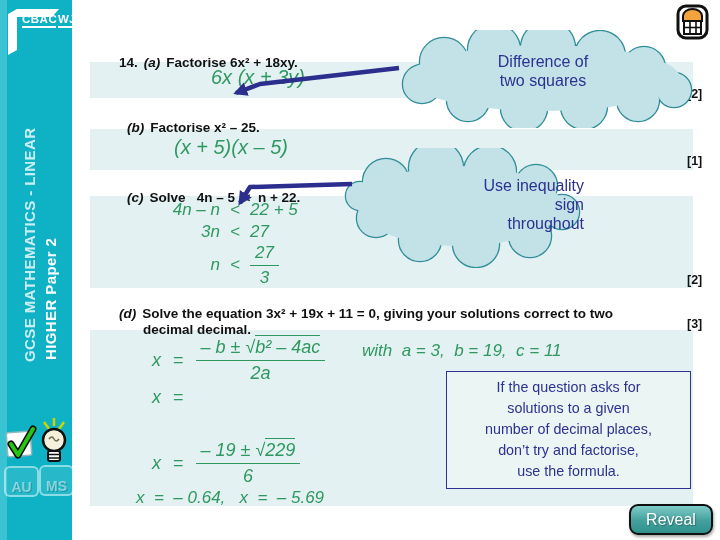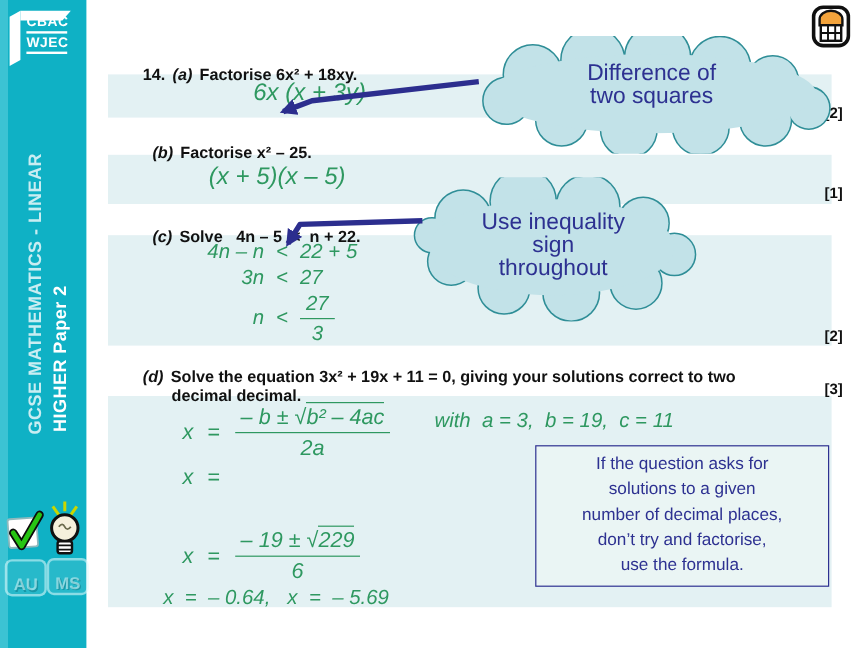--- a/index.html
+++ b/index.html
@@ -3,21 +3,21 @@
 <meta charset="utf-8">
 <style>
   html,body{margin:0;padding:0;background:#fff;}
   body{font-family:"Liberation Sans",sans-serif;}
   .slide{position:relative;width:720px;height:540px;background:#ffffff;overflow:hidden;}
 
   
   .sidebar{position:absolute;left:0;top:0;width:72px;height:540px;
     background:linear-gradient(90deg,#3cc3d3 0px,#3cc3d3 7px,#0fb1c5 7px);z-index:5;}
   .logo{position:absolute;left:5px;top:7px;width:58px;height:50px;}
-  .logo-text{position:absolute;left:17px;top:6px;display:flex;flex-direction:column;gap:2px;}
+  .logo-text{position:absolute;left:17px;top:6px;display:flex;flex-direction:row;gap:2px;}
   .logo-line{color:#fff;font-weight:bold;font-size:11.5px;letter-spacing:.5px;
     border-bottom:2px solid #fff;display:inline-block;padding-bottom:1px;width:34px;}
   .vtext{position:absolute;transform:rotate(-90deg);transform-origin:0 0;white-space:nowrap;}
   .series{left:21px;top:362px;font-size:15px;font-weight:bold;color:#c9edf2;letter-spacing:.4px;}
   .paper{left:42px;top:360px;font-size:15px;font-weight:bold;color:#ffffff;letter-spacing:.4px;}
   .side-icon{position:absolute;cursor:pointer;}
   .badge{position:absolute;width:31px;height:27px;border-radius:6px;cursor:pointer;
     border:2px solid rgba(220,250,252,.55);background:rgba(255,255,255,.10);
     color:rgba(220,248,250,.55);font-weight:bold;font-size:14px;
     display:flex;align-items:flex-end;justify-content:center;
@@ -49,21 +49,21 @@
   .frac .den{padding-top:2px;white-space:pre;}
   .rad{border-top:1.7px solid #2e9860;padding-top:1px;}
   .formula{position:absolute;display:flex;align-items:center;color:#2e9860;font-style:italic;
     font-size:18px;z-index:3;}
   .formula .eq{margin:0 12px;font-style:normal;}
   .final-line{font-size:17px;}
 
   
   .cloud{position:absolute;z-index:10;}
   .cloud-text{position:absolute;left:0;width:100%;text-align:center;color:#2d3191;
-    font-size:19px;line-height:19px;}
+    font-size:16px;line-height:19px;}
 
   
   .arrows{position:absolute;left:0;top:0;width:720px;height:540px;z-index:20;pointer-events:none;}
 
   
   .advice{position:absolute;left:446px;top:371px;width:245px;height:118px;z-index:6;
     background:#eaf5f4;border:1.5px solid #2d3191;color:#2d3191;text-align:center;
     font-size:14.3px;line-height:21px;padding-top:5px;box-sizing:border-box;}
 
   
@@ -270,21 +270,21 @@
         <circle cx="198" cy="38" r="21"></circle>
           <circle cx="224" cy="64" r="17"></circle>
           <circle cx="192" cy="88" r="21"></circle>
         <circle cx="138" cy="96" r="23"></circle>
           <circle cx="82" cy="92" r="21"></circle>
           <circle cx="38" cy="70" r="19"></circle>
         <circle cx="22" cy="48" r="14"></circle>
         <ellipse cx="122" cy="58" rx="102" ry="40"></ellipse>
       </g>
     </svg>
-    <div class="cloud-text" style="top:28px;">
+    <div class="cloud-text" style="top:28px;text-align:right;">
       <div>Use inequality</div>
       <div>sign</div>
       <div>throughout</div>
     </div>
   </div>
 
   <svg class="arrows">
     <defs>
       <marker id="ah" markerWidth="16" markerHeight="16" refX="11" refY="7" orient="auto" markerUnits="userSpaceOnUse">
         <path d="M0,0 L14,7 L0,14 Z" fill="#2c2e8e"></path>
@@ -295,14 +295,17 @@
   </svg>
 
   <div class="advice">
     <div>If the question asks for</div>
     <div>solutions to a given</div>
     <div>number of decimal places,</div>
     <div>don’t try and factorise,</div>
     <div>use the formula.</div>
   </div>
 
+  <div class="reveal">
+    <span>Reveal</span>
+  </div>
 
 </div>
 
 </body></html>

